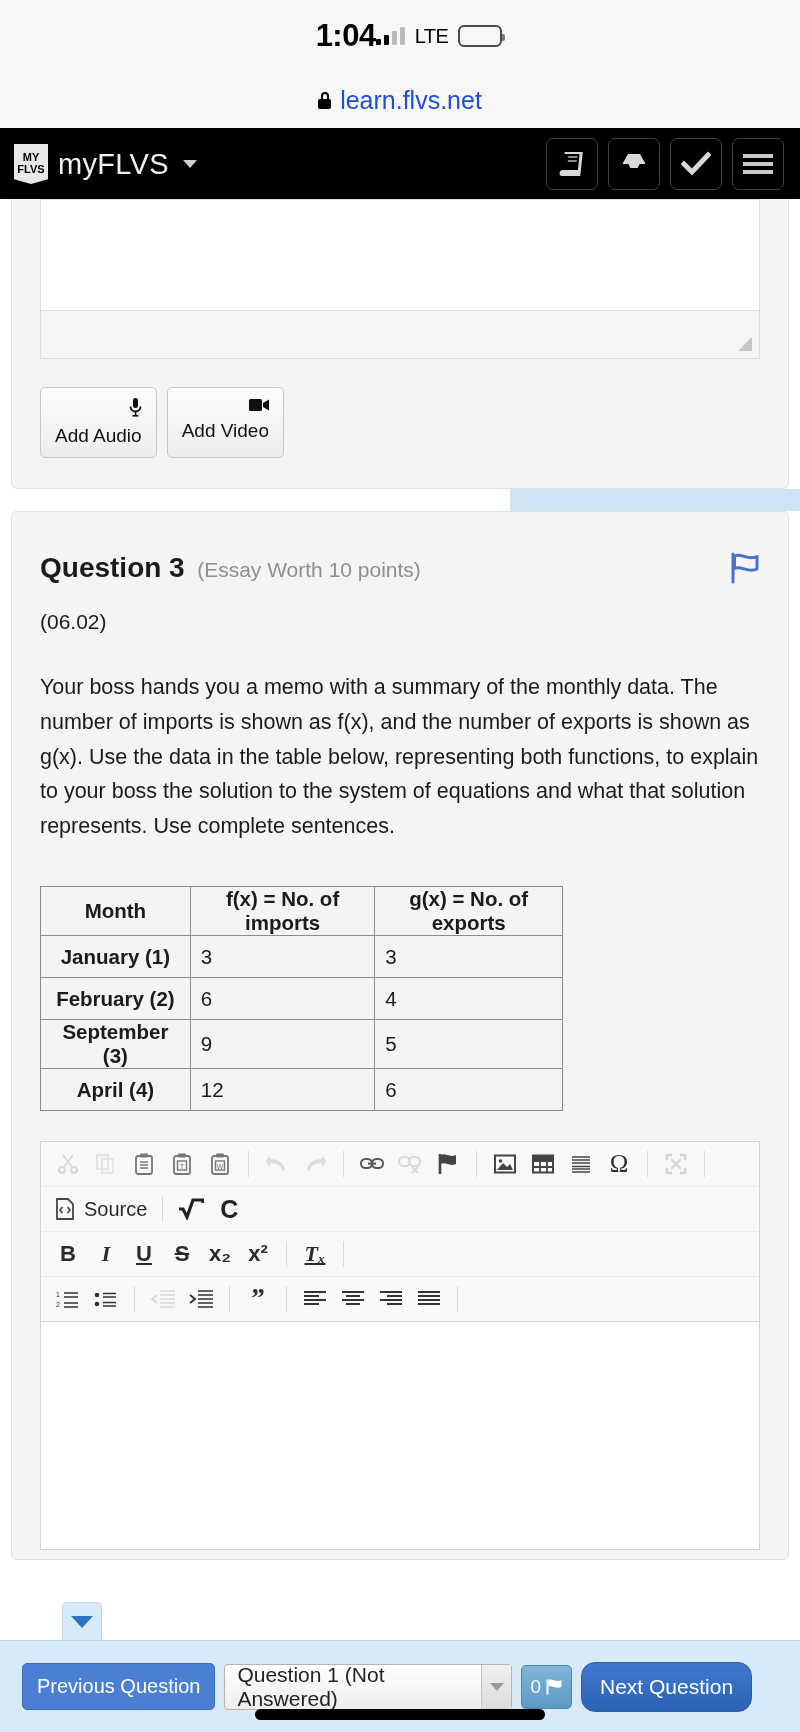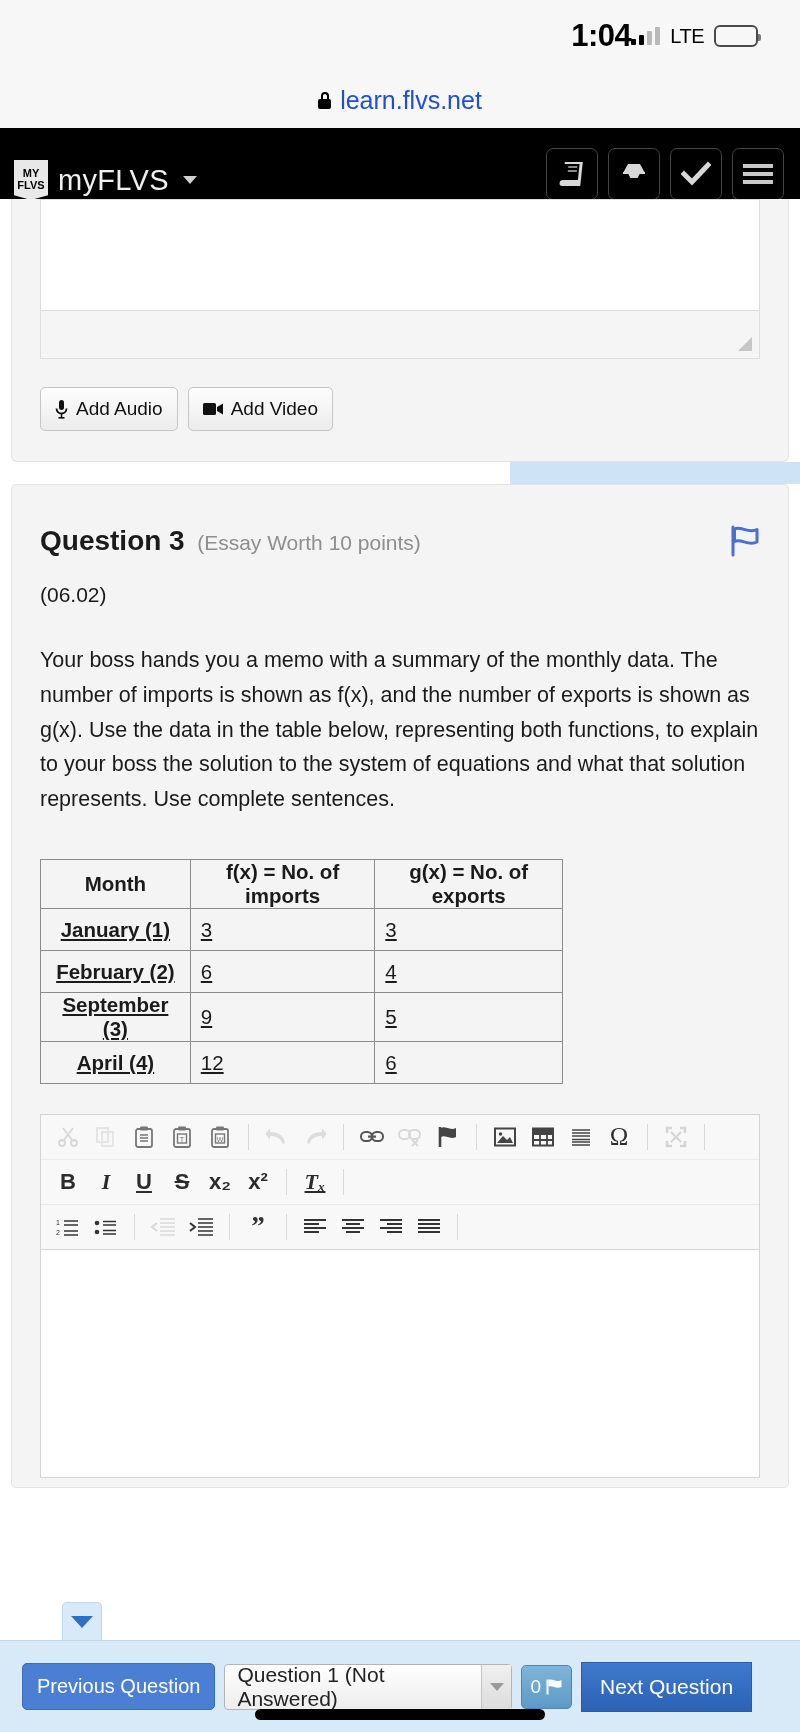--- a/index.html
+++ b/index.html
@@ -7,21 +7,21 @@
     width: 800px; height: 1732px;
     background: #ffffff;
     font-family: "Liberation Sans", sans-serif;
     overflow: hidden;
   }
   .screen { position: relative; width: 800px; height: 1732px; background: #ffffff; }
 
   
   .statusbar {
     height: 72px; background: #f7f7f7;
-    display: flex; align-items: center; justify-content: flex-end;
+    display: flex; align-items: center; justify-content: center;
     padding: 0 42px 0 60px;
   }
   .clock { font-size: 31px; font-weight: 600; color: #000; letter-spacing: -0.5px; }
   .status-right { display: flex; align-items: center; gap: 10px; }
   .bars { display: flex; align-items: flex-end; gap: 3px; height: 18px; }
   .bars i { width: 5px; background: #000; border-radius: 1px; display: block; }
   .bars i:nth-child(1) { height: 6px; }
   .bars i:nth-child(2) { height: 10px; }
   .bars i:nth-child(3) { height: 14px; background: #b9b9b9; }
   .bars i:nth-child(4) { height: 18px; background: #b9b9b9; }
@@ -39,21 +39,21 @@
   }
   .lock { width: 13px; height: 17px; position: relative; }
   .lock .body { position: absolute; bottom: 0; width: 13px; height: 10px; background: #000; border-radius: 2px; }
   .lock .shackle { position: absolute; top: 0; left: 2.5px; width: 8px; height: 9px;
                    border: 2px solid #000; border-bottom: none; border-radius: 4px 4px 0 0; }
   .url { font-size: 25px; color: #1d4ed8; }
 
   
   .flvsnav {
     height: 72px; background: #000;
-    display: flex; align-items: flex-end; justify-content: space-between;
+    display: flex; align-items: center; justify-content: space-between;
     padding: 0 16px 0 14px;
   }
   .brand { display: flex; align-items: center; gap: 10px; }
   .brand-mark {
     width: 34px; height: 40px; background: #e8e8e8; color: #000;
     font-size: 11px; font-weight: 700; line-height: 1.05;
     display: flex; flex-direction: column; align-items: center; justify-content: center;
     clip-path: polygon(0 0, 100% 0, 100% 88%, 50% 100%, 0 88%);
   }
   .brand-text { color: #efefef; font-size: 29px; font-weight: 400; letter-spacing: 0.3px; }
@@ -84,42 +84,42 @@
     background: #f5f5f5; border: 1px solid #ddd; border-top: none;
     height: 48px; position: relative;
   }
   .resizer::after {
     content: ""; position: absolute; right: 7px; bottom: 7px;
     width: 0; height: 0; border-left: 14px solid transparent; border-bottom: 14px solid #c5c5c5;
   }
   .media-btns { display: flex; gap: 10px; padding: 28px 28px 0 28px; }
   .btn-media {
     background: linear-gradient(#fdfdfd, #ececec); border: 1px solid #c6c6c6; border-radius: 5px;
-    font-size: 19px; color: #111; padding: 10px 14px; display: flex; align-items: center; gap: 8px;
+    font-size: 19px; color: #111; padding: 10px 14px; display: flex; align-items: flex-end; gap: 8px; flex-direction: column;
   }
 
   .gap { height: 22px; background: #ffffff; position: relative; }
   .gap-blue { position: absolute; right: 0; top: 0; width: 290px; height: 100%; background: #cfe3f7; }
 
   .qcard { margin: 0 11px; background: #f4f4f4; border: 1px solid #e2e2e2; border-radius: 5px;
            padding: 40px 28px 9px 28px; }
 
   .qhead { display: flex; align-items: flex-start; justify-content: space-between; }
   .qtitle { font-size: 28px; font-weight: 700; color: #1b1b1b; }
   .qworth { font-size: 21px; color: #8e8e8e; font-weight: 400; margin-left: 8px; }
   .qcode { font-size: 21px; color: #1b1b1b; margin-top: 22px; }
   .qbody { font-size: 21.5px; color: #1b1b1b; line-height: 1.62; margin-top: 36px; }
 
   table.qtable { border-collapse: collapse; margin: 42px 0 0 0; width: 523px; }
   table.qtable th, table.qtable td {
     border: 1px solid #8b8b8b; font-size: 20.5px; color: #1b1b1b; height: 42px; padding: 0 10px;
   }
   table.qtable th { font-weight: 700; text-align: center; }
   table.qtable td.mon { font-weight: 700; text-align: center; }
-  table.qtable td { text-align: left; text-decoration: underline; }
+  table.qtable td { text-align: left; }
 
   
   .editor { margin: 30px 0 0 0; border: 1px solid #d4d4d4; background: #f8f8f8; }
   .tbrow { display: flex; align-items: center; gap: 4px; padding: 6px 10px; min-height: 44px; }
   .tbrow + .tbrow { border-top: 1px solid #ececec; }
   .tb-item { width: 34px; height: 32px; display: flex; align-items: center; justify-content: center;
              color: #6f6f6f; }
   .tb-item.dark { color: #2b2b2b; }
   .tb-item.faded { opacity: 0.33; }
   .sep { width: 1px; height: 26px; background: #d9d9d9; margin: 0 7px; }
@@ -164,21 +164,21 @@
   }
   .qselect .arrowbox .tri {
     width:0;height:0;border-left:7px solid transparent;border-right:7px solid transparent;
     border-top:8px solid #9a9a9a;
   }
   .flagbadge {
     background: linear-gradient(#7fb5d8, #5b9ac6); border: 1px solid #4d86b0; border-radius: 5px;
     color: #fff; font-size: 19px; padding: 10px 8px; display: flex; align-items: center; gap: 5px;
   }
   .btn-next {
-    background: linear-gradient(#3f79cf, #2b62b4); border: 1px solid #2a5ca8; border-radius: 0;
+    background: linear-gradient(#3f79cf, #2b62b4); border: 1px solid #2a5ca8; border-radius: 14px;
     color: #fff; font-size: 21px; padding: 12px 18px;
   }
   .homebar {
     position: absolute; left: 50%; transform: translateX(-50%); bottom: 12px;
     width: 290px; height: 11px; background: #000; border-radius: 6px;
   }
 </style>
 </head>
 <body>
 
@@ -421,20 +421,38 @@
           <span class="sep"></span>
           <span class="tb-item faded">
             <svg width="22" height="22" viewBox="0 0 22 22">
                 <path d="M2 7 L2 2 L7 2 M15 2 L20 2 L20 7 M20 15 L20 20 L15 20 M7 20 L2 20 L2 15" fill="none" stroke="#8d8d8d" stroke-width="2.5"></path>
                 <path d="M6 6 L16 16 M16 6 L6 16" stroke="#8d8d8d" stroke-width="2"></path>
               </svg>
           </span>
           <span class="sep"></span>
         </div>
 
+        <div class="tbrow">
+          <span class="src-btn">
+            <svg width="20" height="22" viewBox="0 0 20 22">
+                <path d="M2 1 H13 L18 6 V21 H2 Z" fill="none" stroke="#444" stroke-width="1.8"></path>
+                <path d="M7.5 9 L5 12 L7.5 15 M12.5 9 L15 12 L12.5 15" fill="none" stroke="#444" stroke-width="1.6"></path>
+              </svg>
+            <span>Source</span>
+          </span>
+          <span class="sep"></span>
+          <span class="tb-item dark">
+            <svg width="26" height="22" viewBox="0 0 26 22">
+                <path d="M1 11 L5 11 L9 19 L15 2 L25 2 L25 5" fill="none" stroke="#222" stroke-width="3.2" stroke-linejoin="miter"></path>
+              </svg>
+          </span>
+          <span class="tb-item dark">
+            <span style="font-size:25px;font-weight:700;color:#222;">C</span>
+          </span>
+        </div>
 
         <div class="tbrow">
           <span class="tb-item">
               <span class="fmt-txt">B</span>
             </span>
           <span class="tb-item">
               <span class="fmt-txt it">I</span>
             </span>
           <span class="tb-item">
               <span class="fmt-txt ul">U</span>

